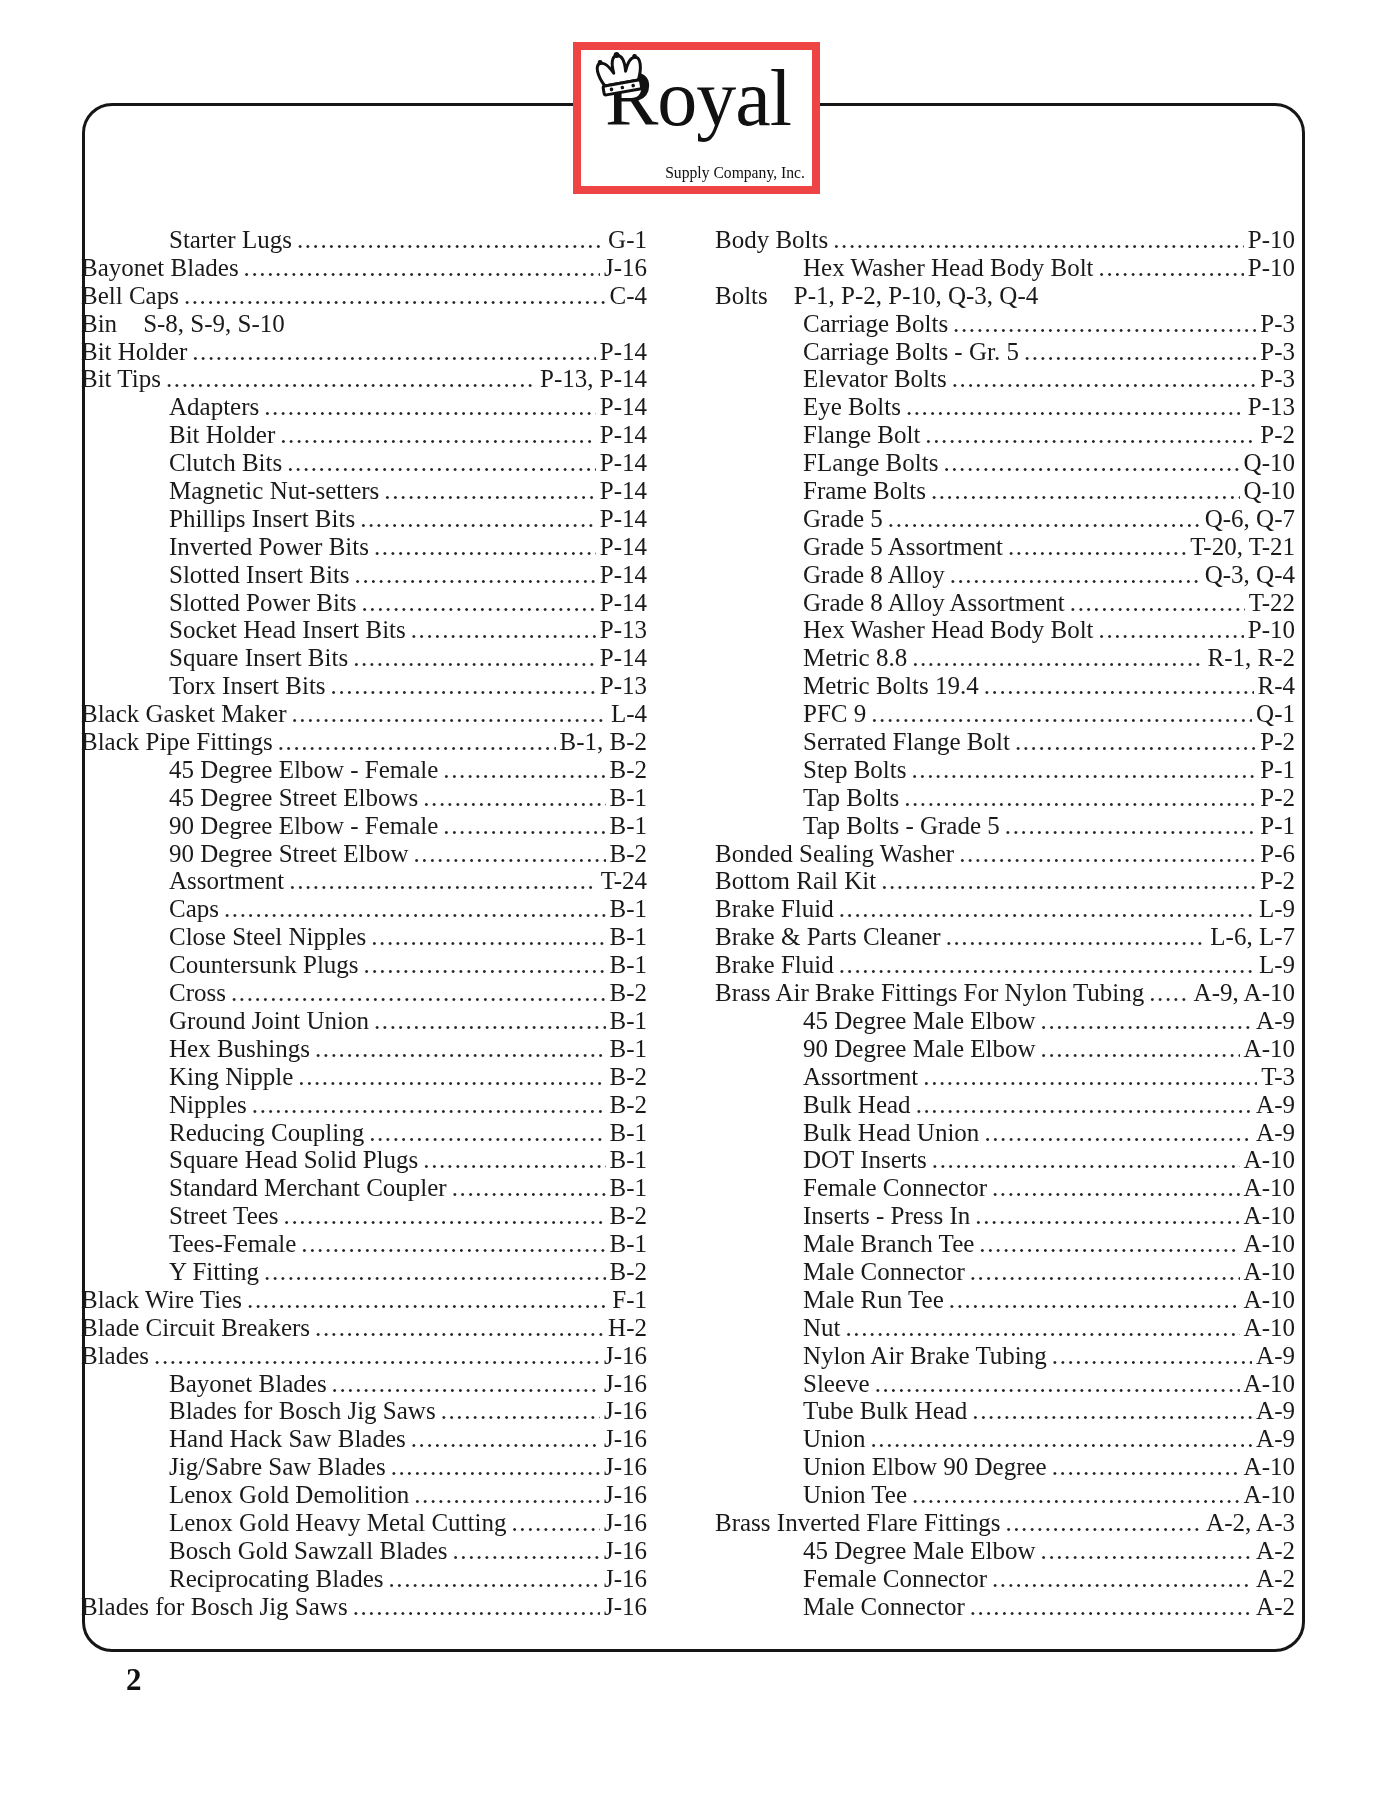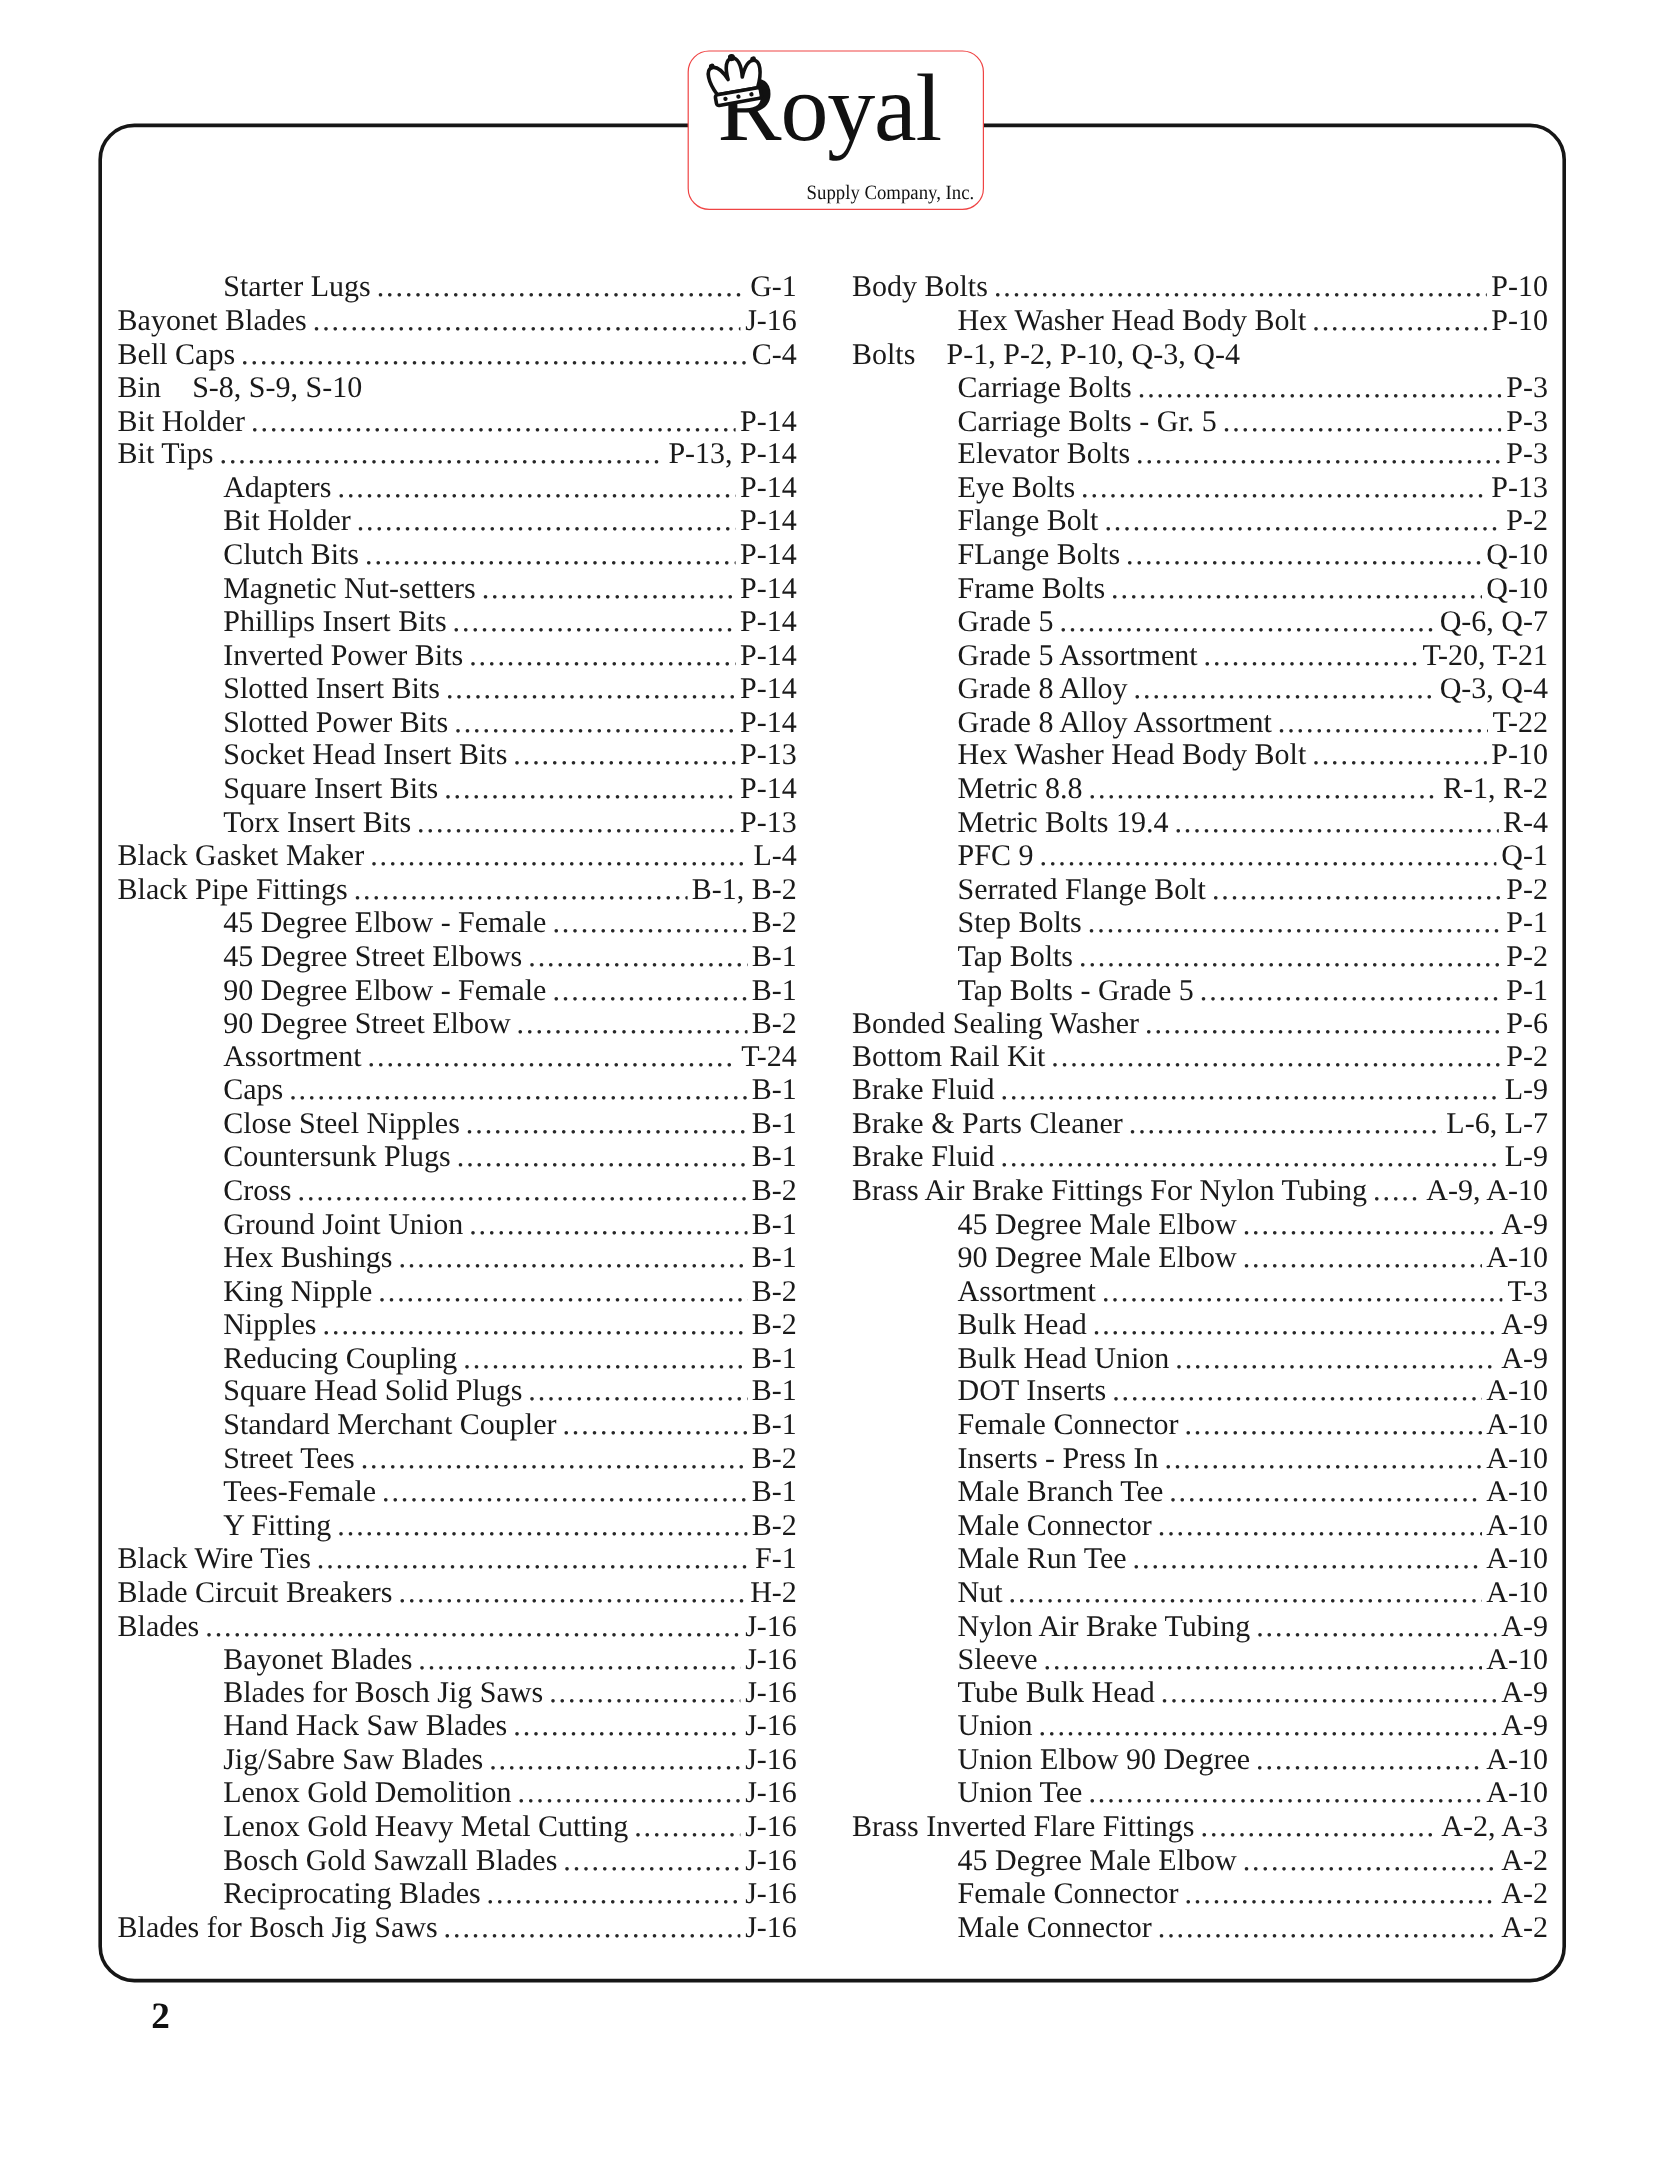--- a/index.html
+++ b/index.html
@@ -16,24 +16,24 @@
     left: 82px; top: 103px;
     width: 1223px; height: 1549px;
     border: 3px solid #161616;
     border-radius: 30px;
     box-sizing: border-box;
     background: #fff;
   }
   .logo {
     position: absolute;
     left: 573px; top: 42px;
-    width: 247px; height: 133px;
+    width: 247px; height: 152px;
     background: #fff;
-    border: 1px solid #ef4444;
-    border-radius: 18px;
+    border: 8px solid #ef4444;
+    border-radius: 0;
     box-sizing: border-box;
     z-index: 2;
   }
   .brand {
     position: absolute;
     left: 24px; top: 8px;
     font-size: 80px; line-height: 1;
     letter-spacing: -1px;
     color: #111;
   }
@@ -47,24 +47,24 @@
     transform-origin: right center;
   }
   .crown {
     position: absolute;
     left: 12px; top: 1px;
     transform: rotate(-10deg);
     z-index: 3;
   }
   .content {
     position: absolute;
-    left: 98px; top: 226px;
+    left: 81px; top: 226px;
     width: 1192px;
     display: flex;
-    gap: 46px;
+    gap: 68px;
     z-index: 1;
   }
   .col { display: flex; flex-direction: column; }
   .col-left  { width: 566px; }
   .col-right { width: 580px; }
   .row {
     display: flex;
     align-items: baseline;
     height: 27.9px;
     font-size: 25px;

